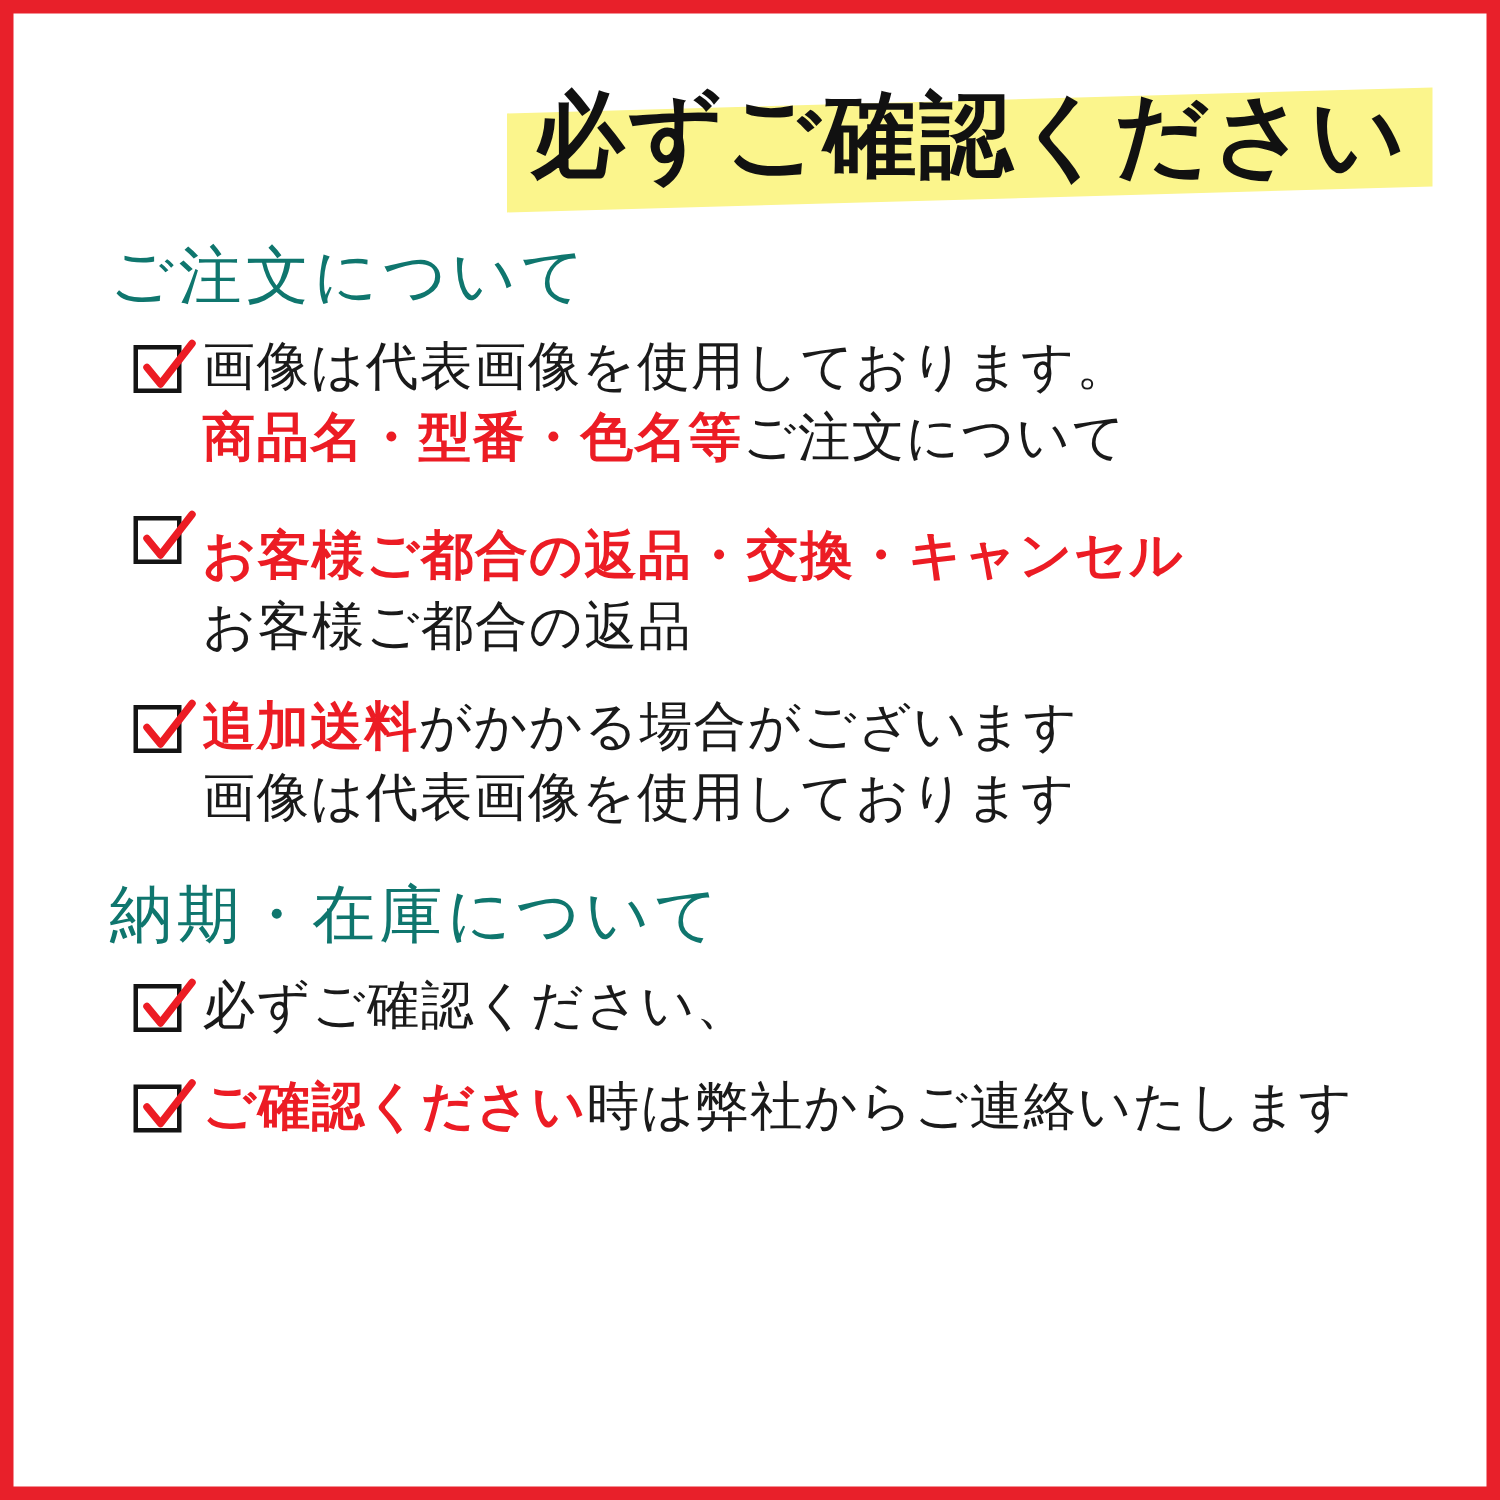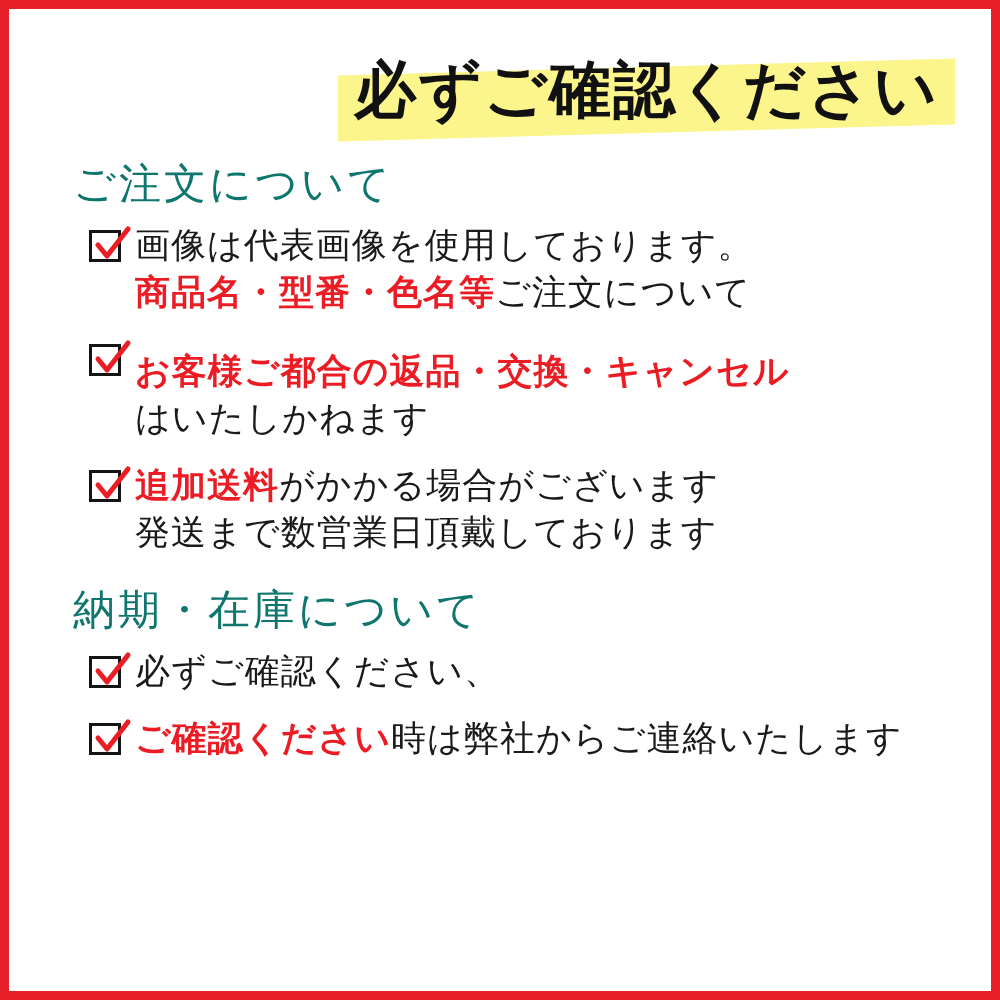--- a/index.html
+++ b/index.html
@@ -165,34 +165,34 @@
 
   <div class="item">
     <div class="check">
       <span class="box"></span>
       <svg class="tick" viewBox="0 0 40 40">
         <path d="M6 20 L15 31 L36 4" fill="none" stroke="#ec1c24" stroke-width="5" stroke-linecap="round" stroke-linejoin="round"></path>
       </svg>
     </div>
     <div class="lines">
       <div class="line red">お客様ご都合の返品・交換・キャンセル</div>
-      <div class="line">はいたしかねます</div>
+      <div class="line">お客様ご都合の返品</div>
     </div>
   </div>
 
   <div class="item">
     <div class="check">
       <span class="box"></span>
       <svg class="tick" viewBox="0 0 40 40">
         <path d="M6 20 L15 31 L36 4" fill="none" stroke="#ec1c24" stroke-width="5" stroke-linecap="round" stroke-linejoin="round"></path>
       </svg>
     </div>
     <div class="lines">
       <div class="line"><span class="red-seg">追加送料</span><span>がかかる場合がございます</span></div>
-      <div class="line">発送まで数営業日頂戴しております</div>
+      <div class="line">画像は代表画像を使用しております</div>
     </div>
   </div>
 
   <div class="section-heading second">納期・在庫について</div>
 
   <div class="item">
     <div class="check">
       <span class="box"></span>
       <svg class="tick" viewBox="0 0 40 40">
         <path d="M6 20 L15 31 L36 4" fill="none" stroke="#ec1c24" stroke-width="5" stroke-linecap="round" stroke-linejoin="round"></path>

